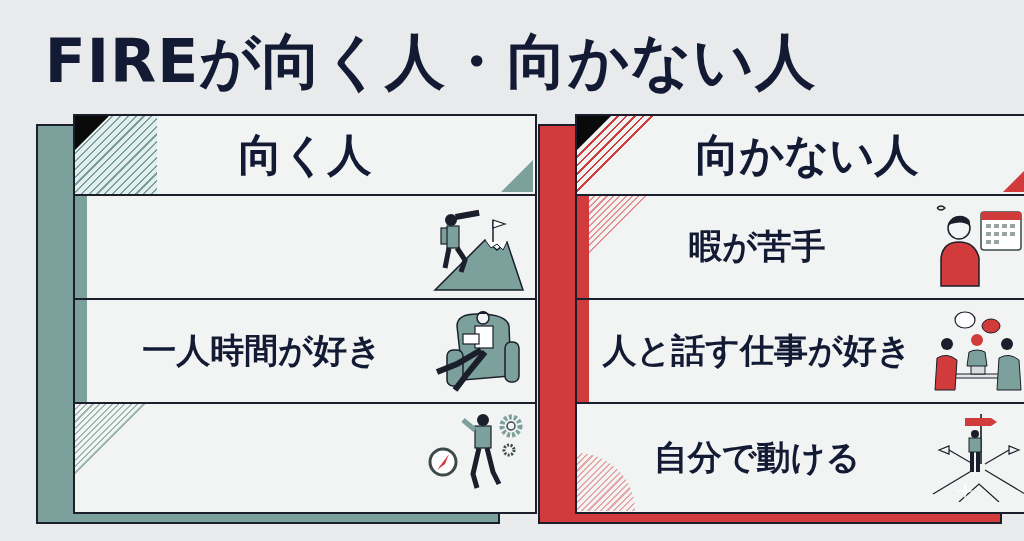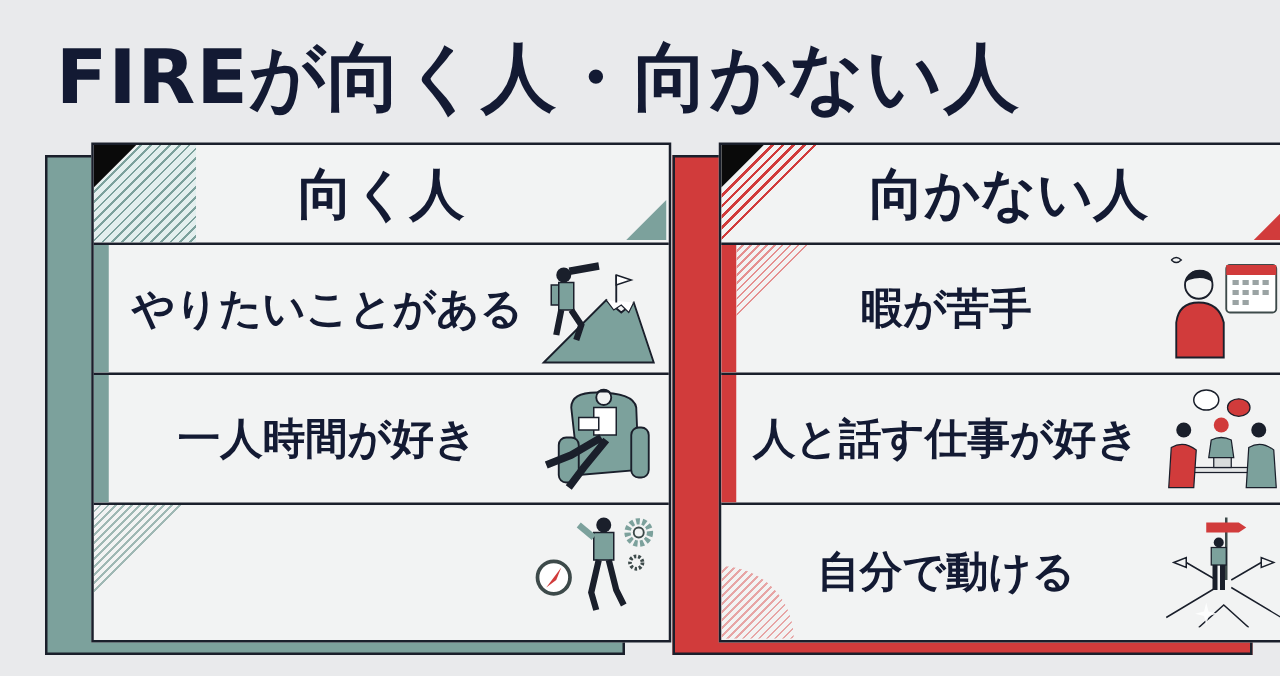--- a/index.html
+++ b/index.html
@@ -104,21 +104,20 @@
   <div class="card">
     <div class="head">
       <div class="stripes-l"></div>
       <div class="corner-black"></div>
       <div class="head-label">向く人</div>
       <div class="tri"></div>
     </div>
 
     <div class="row r1">
       <div class="accent-bar"></div>
-      <div class="row-label">やりたいことがある</div>
       <svg class="illus" viewBox="0 0 100 92">
         <polygon points="8,88 58,38 70,48 80,40 96,88" fill="#7ca19c" stroke="#1a1f2b" stroke-width="1.5"></polygon>
         <polyline points="58,38 64,46 70,42 76,48 80,40" fill="#fff" stroke="#1a1f2b" stroke-width="1"></polyline>
         <line x1="66" y1="40" x2="66" y2="18" stroke="#1a1f2b" stroke-width="1.5"></line>
         <polygon points="66,18 78,22 66,26" fill="#fff" stroke="#1a1f2b" stroke-width="1.2"></polygon>
         <circle cx="24" cy="18" r="6" fill="#1a1f2b"></circle>
         <rect x="28" y="12" width="24" height="6" fill="#1a1f2b" transform="rotate(-10 28 12)"></rect>
         <rect x="14" y="26" width="10" height="16" fill="#7ca19c" stroke="#1a1f2b" stroke-width="1.2"></rect>
         <rect x="20" y="24" width="12" height="22" fill="#7ca19c" stroke="#1a1f2b" stroke-width="1.2"></rect>
         <path d="M22 46 L18 66 M30 46 L38 58 L34 70" stroke="#1a1f2b" stroke-width="5" fill="none"></path>

